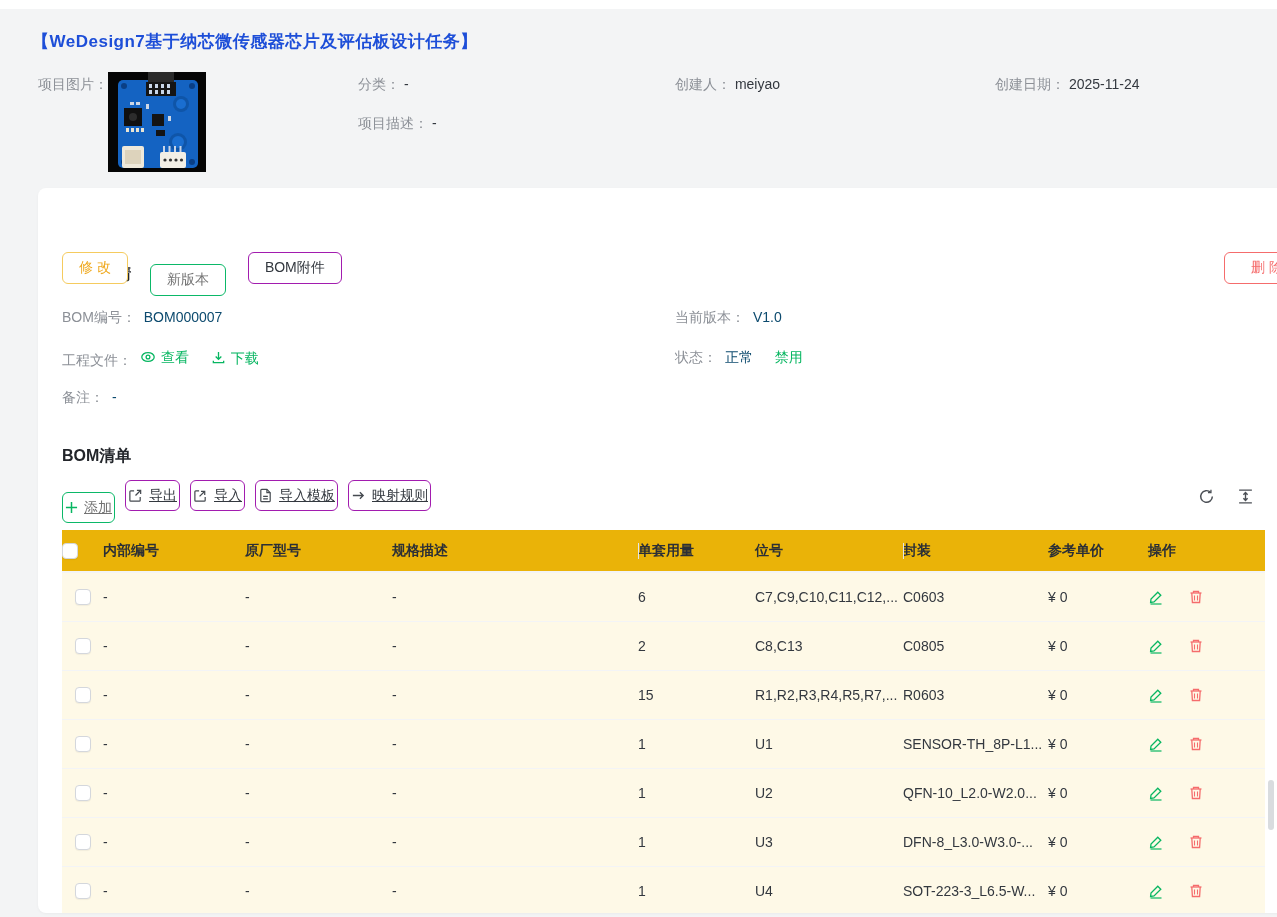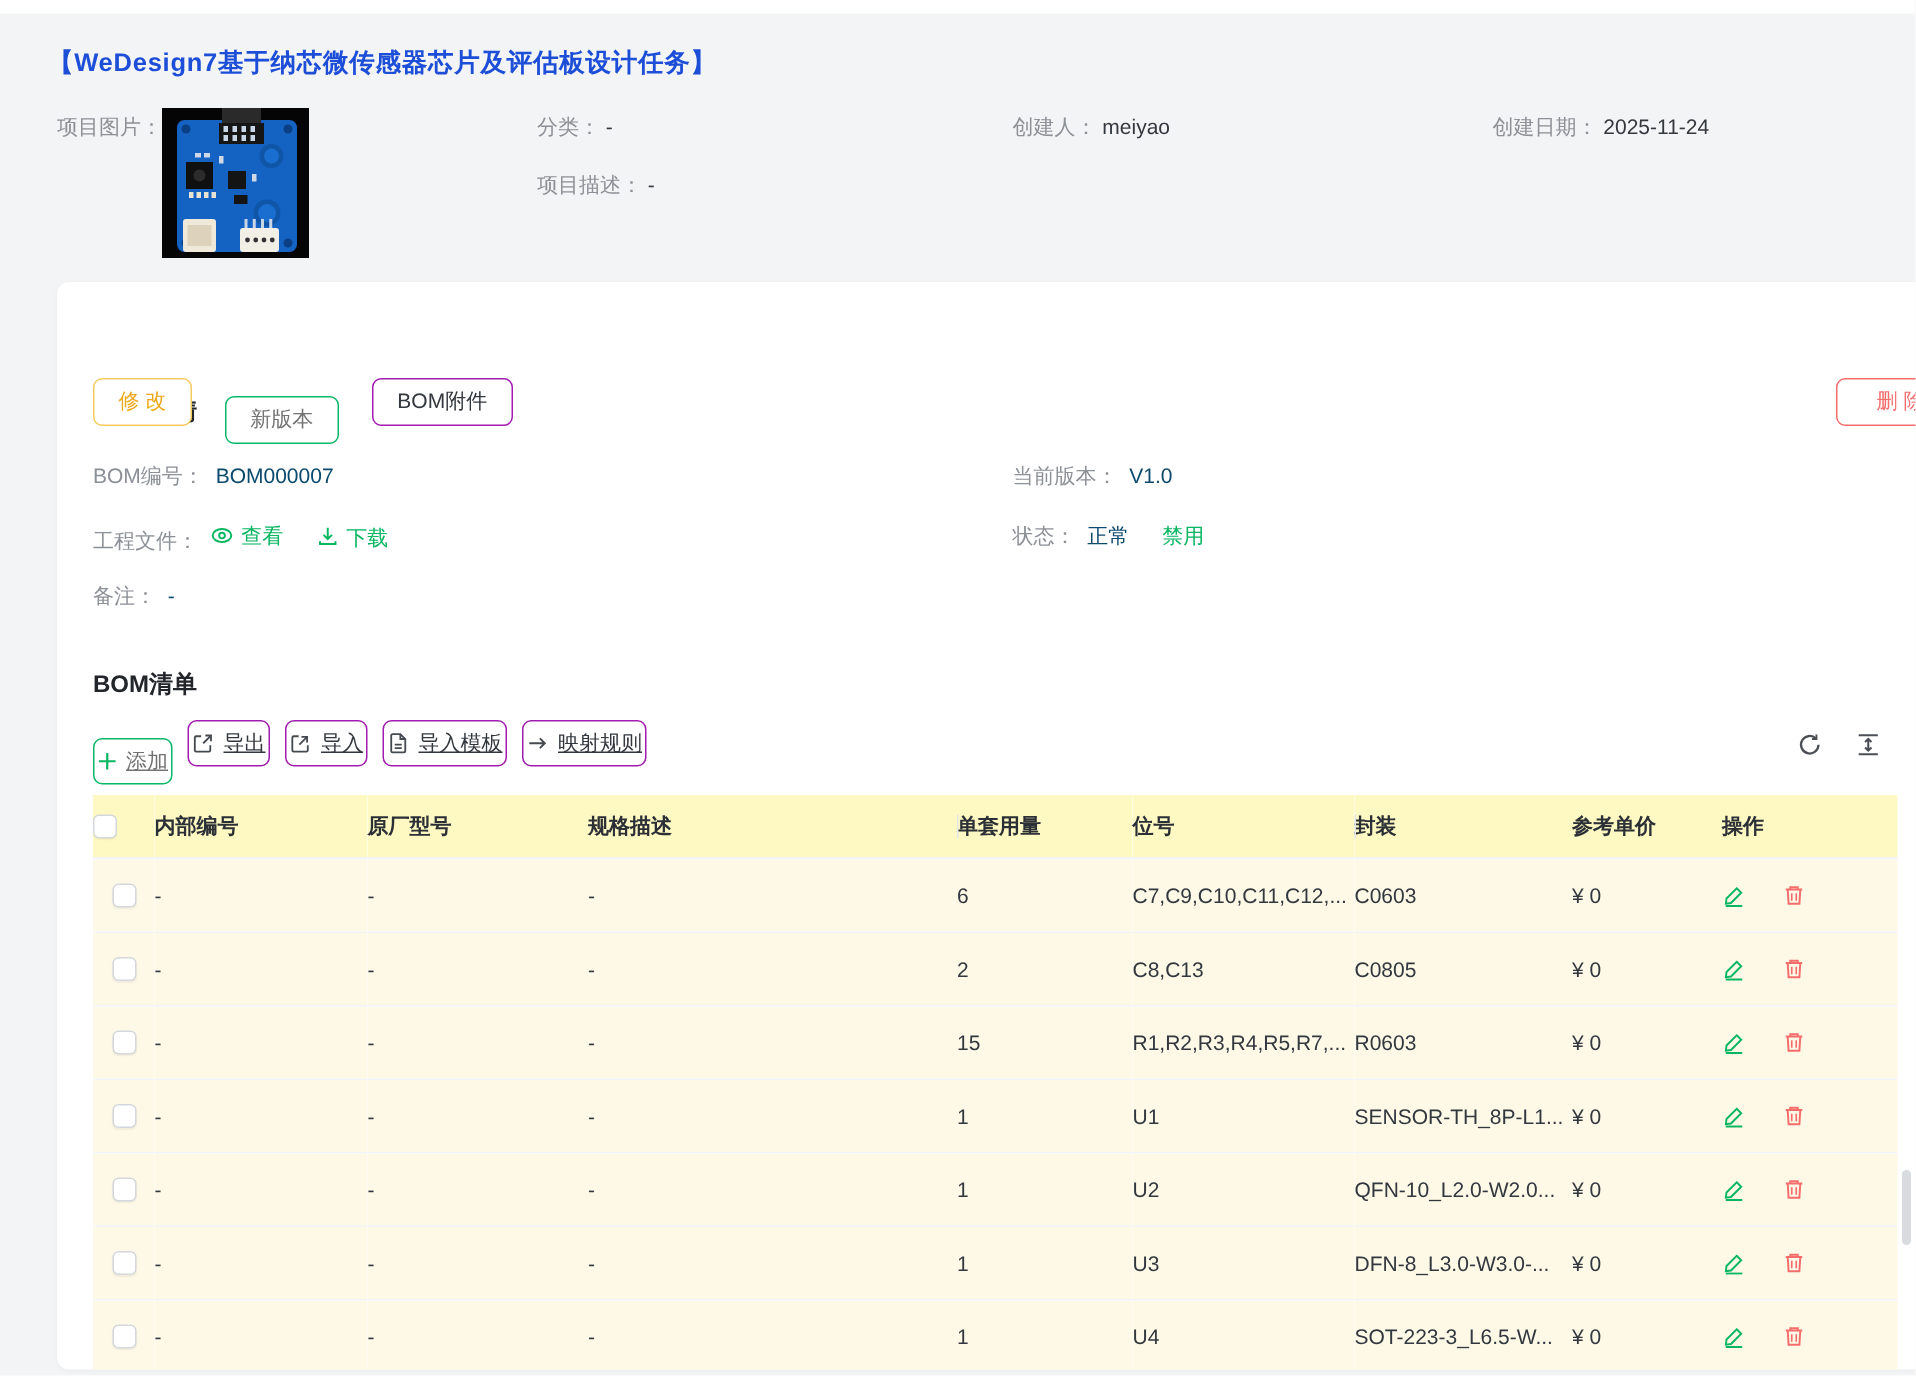--- a/index.html
+++ b/index.html
@@ -56,21 +56,21 @@
   .status-disable { margin-left:18px;text-align:right; }
 
   .toolbar { position:absolute; top:292px; left:24px; display:flex; gap:10px; }
   .toolbar .btn { height:31px; padding:0 2px;text-decoration:underline; }
   .toolbar-icons { position:absolute; top:300px; left:1160px; display:flex; gap:22px; align-items:center; color:#4b4f55; }
   .toolbar-icons svg { display:block; cursor:pointer; }
 
   
   .bom-table { position:absolute; top:342px; left:24px; width:1203px; border-collapse:collapse; table-layout:fixed; }
   .bom-table th {
-    background:#fef9c3; height:42px; text-align:left; font-weight:bold; color:#2b2f36;
+    background:#eab308; height:42px; text-align:left; font-weight:bold; color:#2b2f36;
     font-size:14px; position:relative; padding:0;
   }
   .bom-table th.sep::before {
     content:""; position:absolute; left:0; top:13px; height:16px; width:1px; background:#e3e5e8;
   }
   .bom-table td {
     height:49px; background:#fef9e7; padding:0; color:#33383f;
     border-top:1px solid #f3f4f6; white-space:nowrap; overflow:hidden;
   }
   .bom-table tr.hdr th { border-bottom:2px solid #f3f4f6; }

